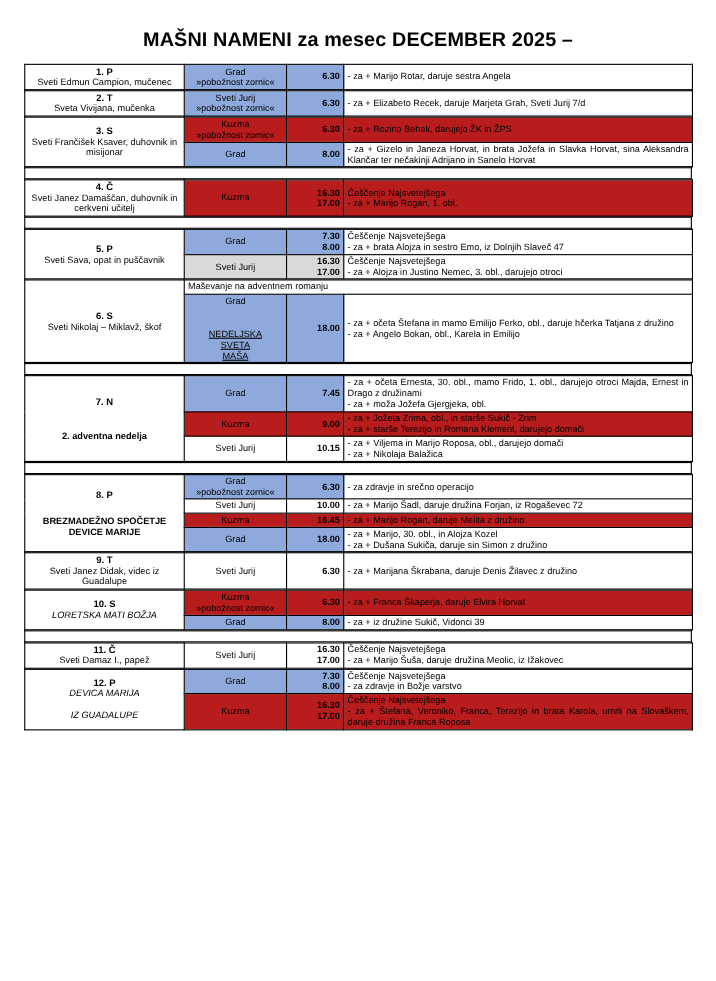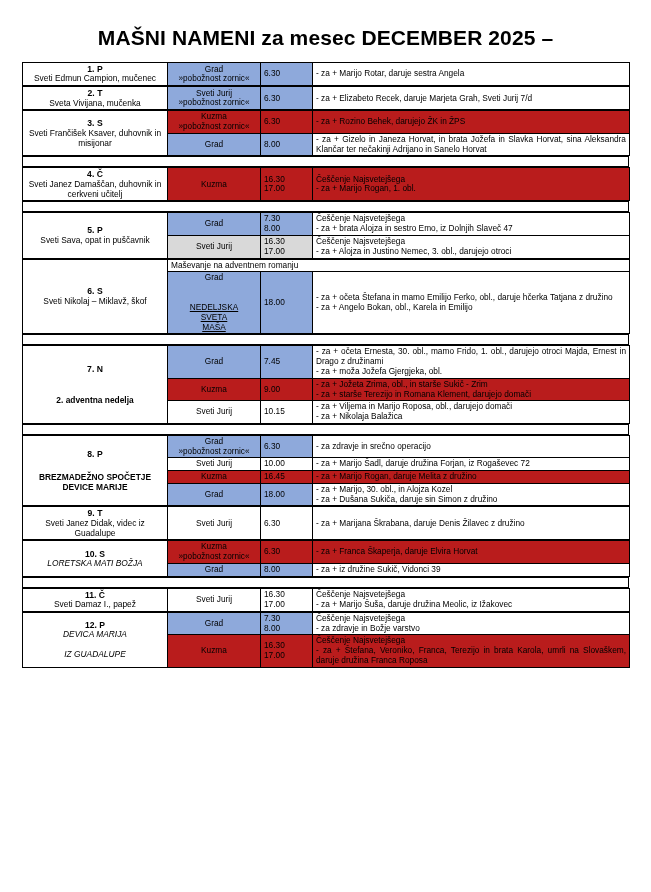--- a/index.html
+++ b/index.html
@@ -13,21 +13,21 @@
     font-family: "Liberation Sans", sans-serif;
     color: #000000;
   }
   .page {
     width: 651px;
     box-sizing: border-box;
     padding: 24px 22px 10px 22px;
   }
   .title {
     text-align: center;
-    font-size: 21px;
+    font-size: 18px;
     font-weight: bold;
     line-height: 1.35;
     margin-bottom: 10px;
     letter-spacing: 0.1px;
   }
   .title .line {
     display: block;
   }
   table.sched {
     width: 100%;
@@ -59,22 +59,23 @@
   }
   .day-sub {
     font-size: 8.4px;
   }
   .day-sub.italic { font-style: italic; }
   .day-sub.bold { font-weight: bold; }
   .cell-place {
     text-align: center;
   }
   .cell-time {
-    text-align: left;
+    text-align: right;
     white-space: pre-line;
+    font-weight: bold;
   }
   .cell-intent {
     text-align: justify;
     white-space: pre-line;
     padding-left: 4px;
     padding-right: 4px;
   }
   .bg-blue { background: #8ea9db; }
   .bg-orange { background: #b91c1c; }
   .bg-grey { background: #d9d9d9; }

